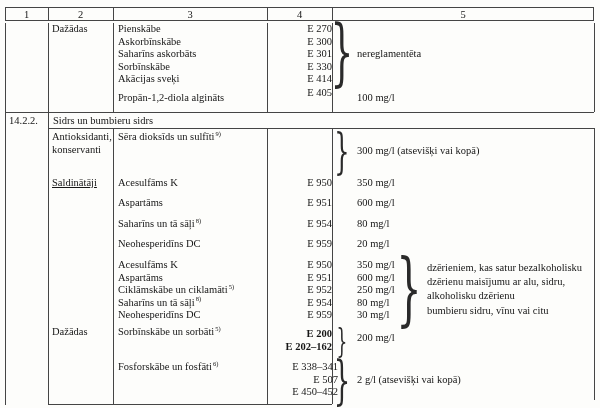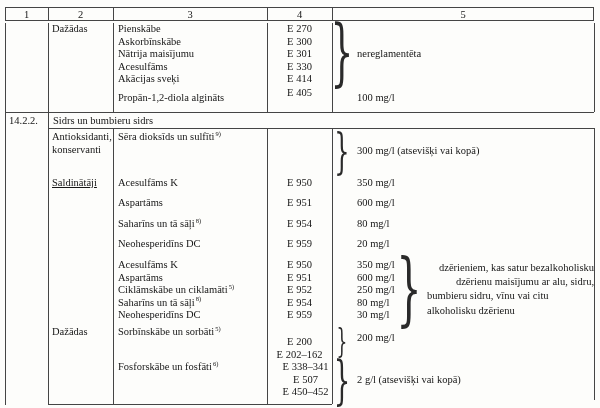--- a/index.html
+++ b/index.html
@@ -6,21 +6,21 @@
   .page {
     position:relative; width:600px; height:408px; background:#fdfdfb;
     font-family:"Liberation Serif", serif; font-size:10.5px; color:#161616;
     overflow:hidden;
   }
   .vline { position:absolute; width:1px; background:#454545; }
   .hline { position:absolute; height:1px; background:#454545; }
   .hbox  { position:absolute; border:1px solid #454545; box-sizing:border-box; }
   .t { position:absolute; white-space:nowrap; line-height:12.6px; }
   .stack div { line-height:12.6px; white-space:nowrap; }
-  .code-col { left:267px; width:65px; text-align:center; }
+  .code-col { left:267px; width:65px; text-align:right; }
   .name-col { left:118px; }
   .cat-col  { left:52px; }
   .lim-col  { left:357px; }
   sup { font-size:6.5px; line-height:0; margin-left:1px; }
   .brace {
     position:absolute; font-family:"DejaVu Serif", serif; color:#2a2a2a;
     display:flex; align-items:center; justify-content:center;
     width:16px; transform:scaleX(0.5); transform-origin:center;
   }
   .hcell { position:absolute; top:8px; height:13px; line-height:13px; text-align:center; }
@@ -55,22 +55,22 @@
   <div class="hcell" style="left:48px; width:65px;">2</div>
   <div class="hcell" style="left:113px; width:154px;">3</div>
   <div class="hcell" style="left:267px; width:65px;">4</div>
   <div class="hcell" style="left:332px; width:262px;">5</div>
 
   <div class="t cat-col" style="top:23px;">Dažādas</div>
 
   <div class="t stack name-col" style="top:23px;">
     <div>Pienskābe</div>
     <div>Askorbīnskābe</div>
-    <div>Nātrija maisījumu</div>
-    <div>Acesulfāms</div>
+    <div>Saharīns askorbāts</div>
+    <div>Sorbīnskābe</div>
     <div>Akācijas sveķi</div>
   </div>
   <div class="t stack code-col" style="top:23px;">
     <div>E 270</div>
     <div>E 300</div>
     <div>E 301</div>
     <div>E 330</div>
     <div>E 414</div>
   </div>
   <div class="brace" style="left:334px; top:24px; height:56px; font-size:72px;">}</div>
@@ -127,29 +127,29 @@
   </div>
   <div class="t stack lim-col" style="top:259px;">
     <div>350 mg/l</div>
     <div>600 mg/l</div>
     <div>250 mg/l</div>
     <div>80 mg/l</div>
     <div>30 mg/l</div>
   </div>
   <div class="brace" style="left:401px; top:257px; height:62px; font-size:80px;">}</div>
   <div class="t stack" style="left:427px; top:261px;">
-    <div style="line-height:14.2px;margin-left:12px;">dzērieniem, kas satur bezalkoholisku</div>
-    <div style="line-height:14.2px;text-align:right;">dzērienu maisījumu ar alu, sidru,</div>
+    <div style="line-height:14.2px;">dzērieniem, kas satur bezalkoholisku</div>
+    <div style="line-height:14.2px;">dzērienu maisījumu ar alu, sidru,</div>
+    <div style="line-height:14.2px;">alkoholisku dzērienu</div>
     <div style="line-height:14.2px;">bumbieru sidru, vīnu vai citu</div>
-    <div style="line-height:14.2px;">alkoholisku dzērienu</div>
   </div>
 
   <div class="t cat-col" style="top:326px;">Dažādas</div>
   <div class="t name-col" style="top:326px;"><span>Sorbīnskābe un sorbāti</span><sup>5)</sup></div>
-  <div class="t stack code-col" style="top:336px;">
+  <div class="t stack code-col" style="top:328px;font-weight:bold;">
     <div>E 200</div>
     <div>E 202–162</div>
   </div>
   <div class="brace" style="left:334px; top:327px; height:26px; font-size:34px;">}</div>
   <div class="t lim-col" style="top:332px;">200 mg/l</div>
 
   <div class="t name-col" style="top:361px;"><span>Fosforskābe un fosfāti</span><sup>6)</sup></div>
   <div class="t stack code-col" style="top:361px;padding-left:6px;">
     <div>E 338–341</div>
     <div>E 507</div>

